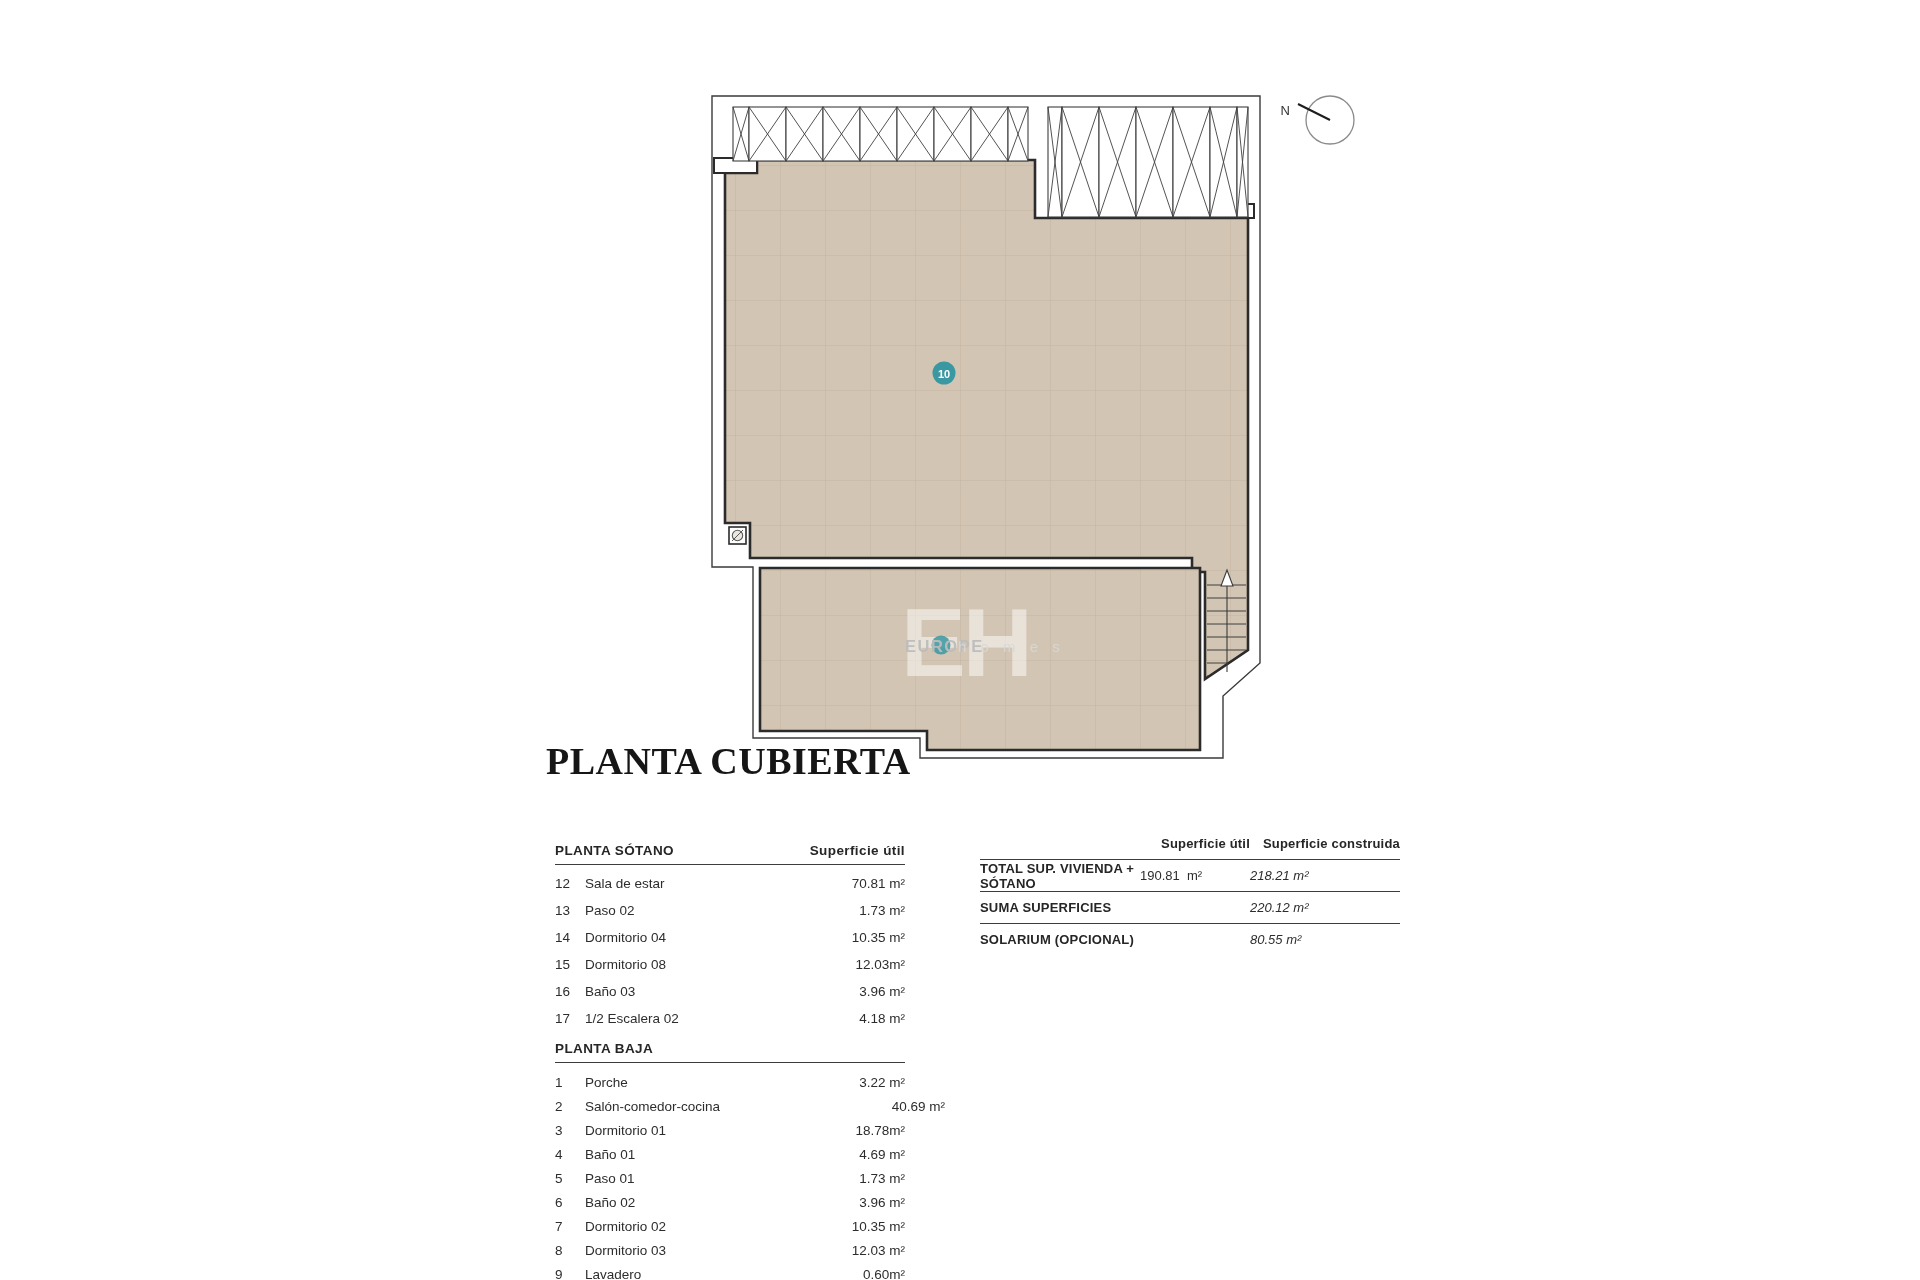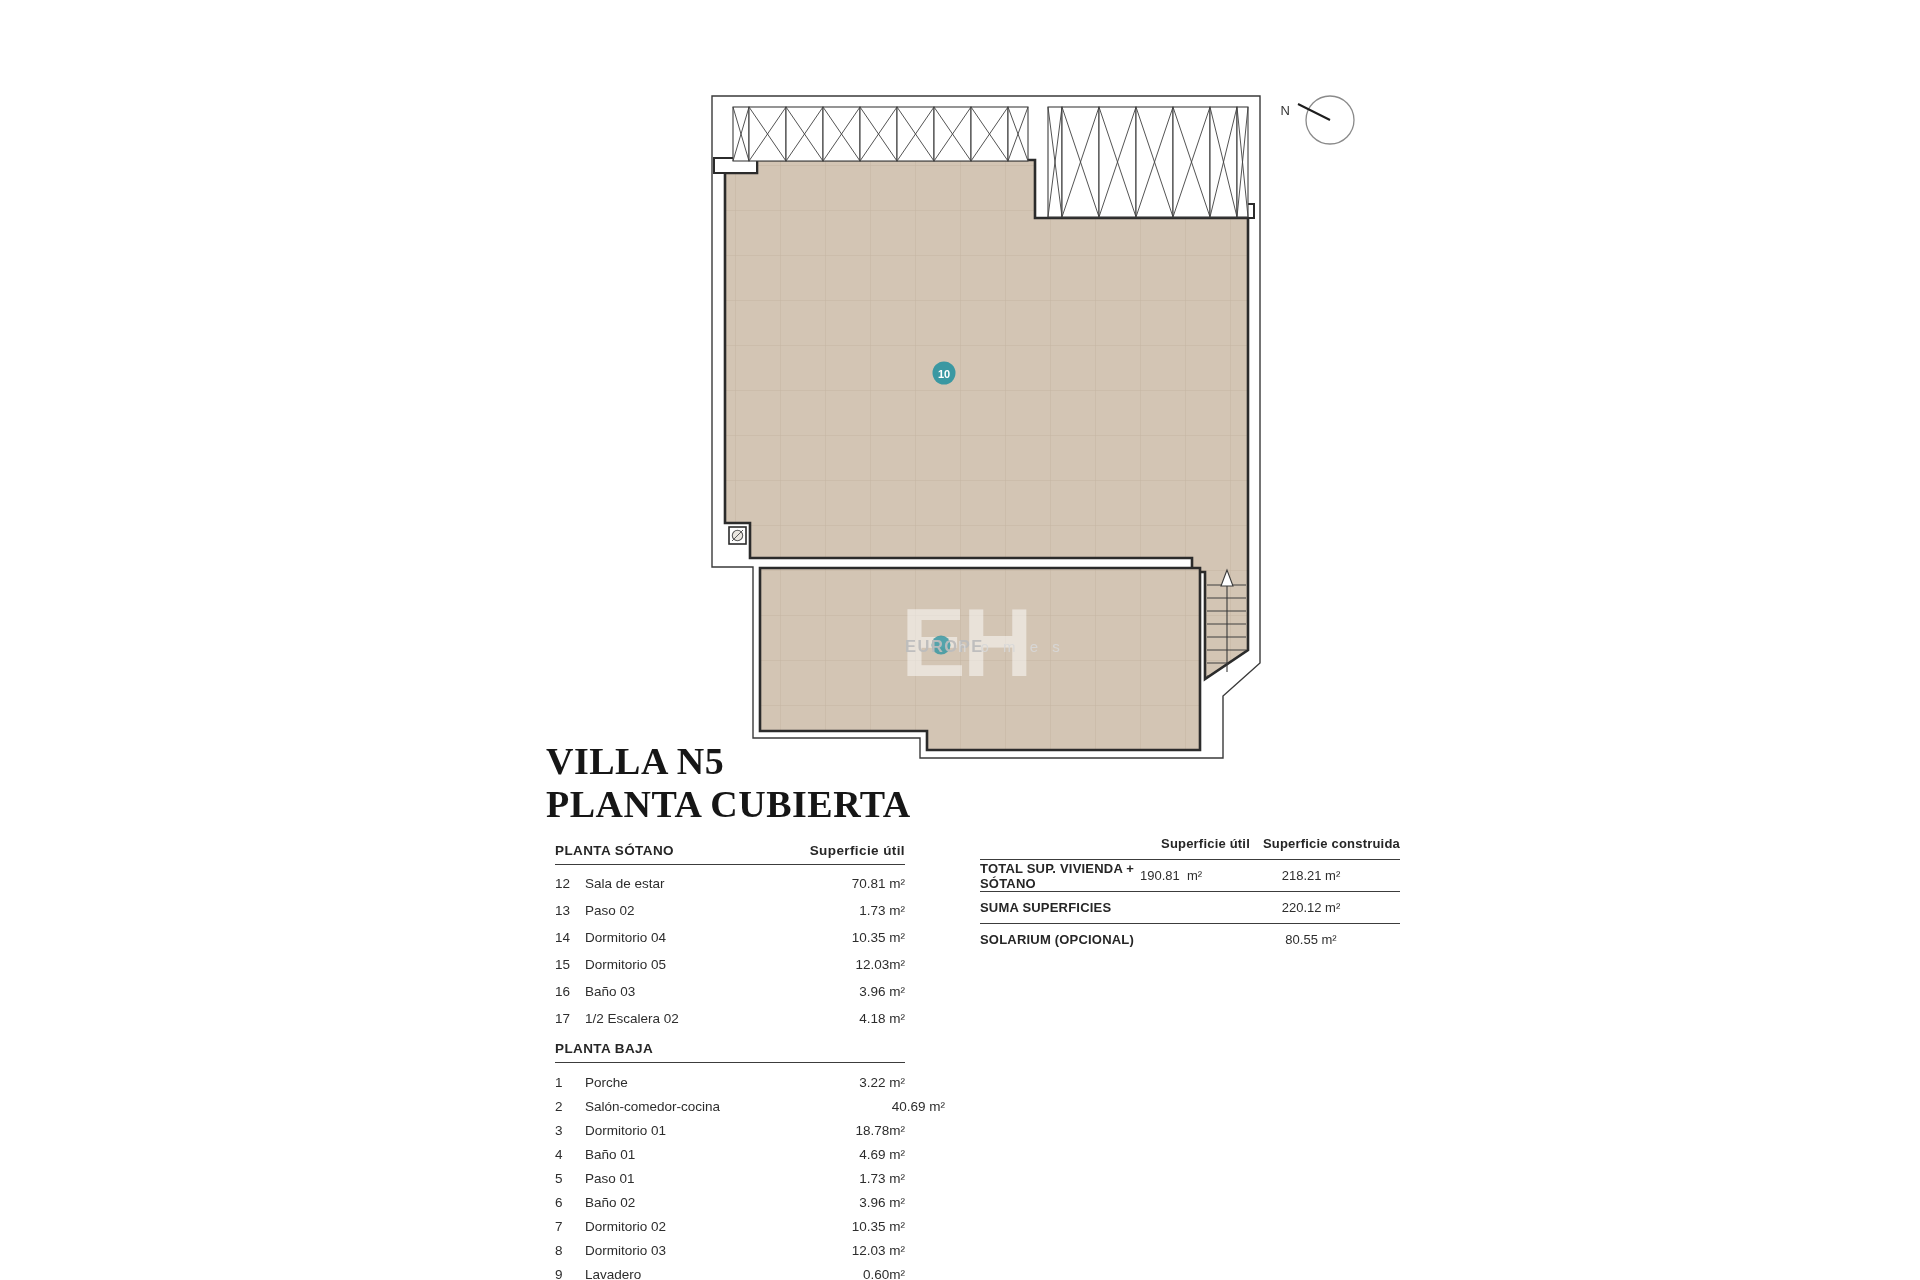--- a/index.html
+++ b/index.html
@@ -40,21 +40,21 @@
   .shead .sp{flex:1;}
   .shead .hu{width:110px;text-align:right;}
   .shead .hc{width:150px;text-align:right;}
   .srow{
     display:flex;align-items:center;min-height:31px;
     border-bottom:1.6px solid #3c3c3c;
   }
   .srow.last{border-bottom:none;}
   .srow .lbl{flex:1;font-weight:700;font-size:13px;letter-spacing:.2px;color:#262626;}
   .srow .vu{width:110px;text-align:left;white-space:pre;}
-  .srow .vc{width:150px;text-align:center;box-sizing:border-box;padding-right:28px;white-space:pre;}
+  .srow .vc{width:150px;text-align:left;box-sizing:border-box;padding-right:28px;white-space:pre;font-style:italic;}
 </style>
 </head>
 <body>
 
 <div class="plan-wrap">
   <svg id="plan-svg" width="780" height="725" viewBox="0 0 780 725" xmlns="http://www.w3.org/2000/svg">
     <defs>
       <pattern id="gpat" width="45" height="45" patternUnits="userSpaceOnUse">
         <rect width="45" height="45" fill="#d3c5b4"></rect>
         <path d="M45 0H0V45" fill="none" stroke="#c5b6a3" stroke-width="1"></path>
@@ -157,21 +157,20 @@
 
     <g>
       <circle cx="640" cy="45" r="24" fill="none" stroke="#8a8a8a" stroke-width="1.3"></circle>
       <line x1="640" y1="45" x2="608" y2="29" stroke="#1d1d1d" stroke-width="2"></line>
       <text x="600" y="40" text-anchor="end" font-family="Liberation Sans, sans-serif" font-size="13" fill="#333333">N</text>
     </g>
   </svg>
 </div>
 
 <div class="title">
-  <div>VILLA N5</div>
   <div>PLANTA CUBIERTA</div>
 </div>
 
 <div class="tbl-left">
   <div class="thead">
     <span>PLANTA SÓTANO</span>
     <span>Superficie útil</span>
   </div>
   <div class="rows-sotano">
     <div class="trow">
@@ -184,21 +183,21 @@
         <span class="name">Paso 02</span>
         <span class="val">1.73 m²</span>
       </div>
     <div class="trow">
         <span class="num">14</span>
         <span class="name">Dormitorio 04</span>
         <span class="val">10.35 m²</span>
       </div>
     <div class="trow">
         <span class="num">15</span>
-        <span class="name">Dormitorio 05</span>
+        <span class="name">Dormitorio 08</span>
         <span class="val">12.03m²</span>
       </div>
     <div class="trow">
         <span class="num">16</span>
         <span class="name">Baño 03</span>
         <span class="val">3.96 m²</span>
       </div>
     <div class="trow">
         <span class="num">17</span>
         <span class="name">1/2 Escalera 02</span>

